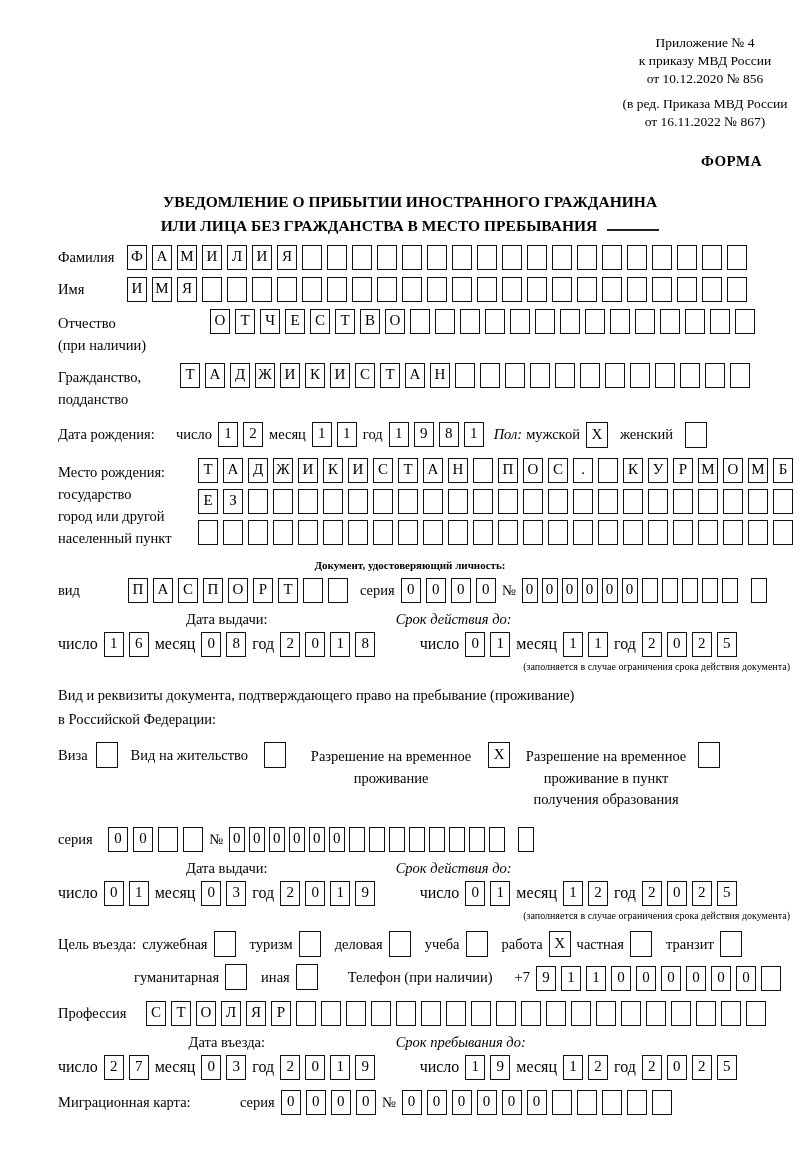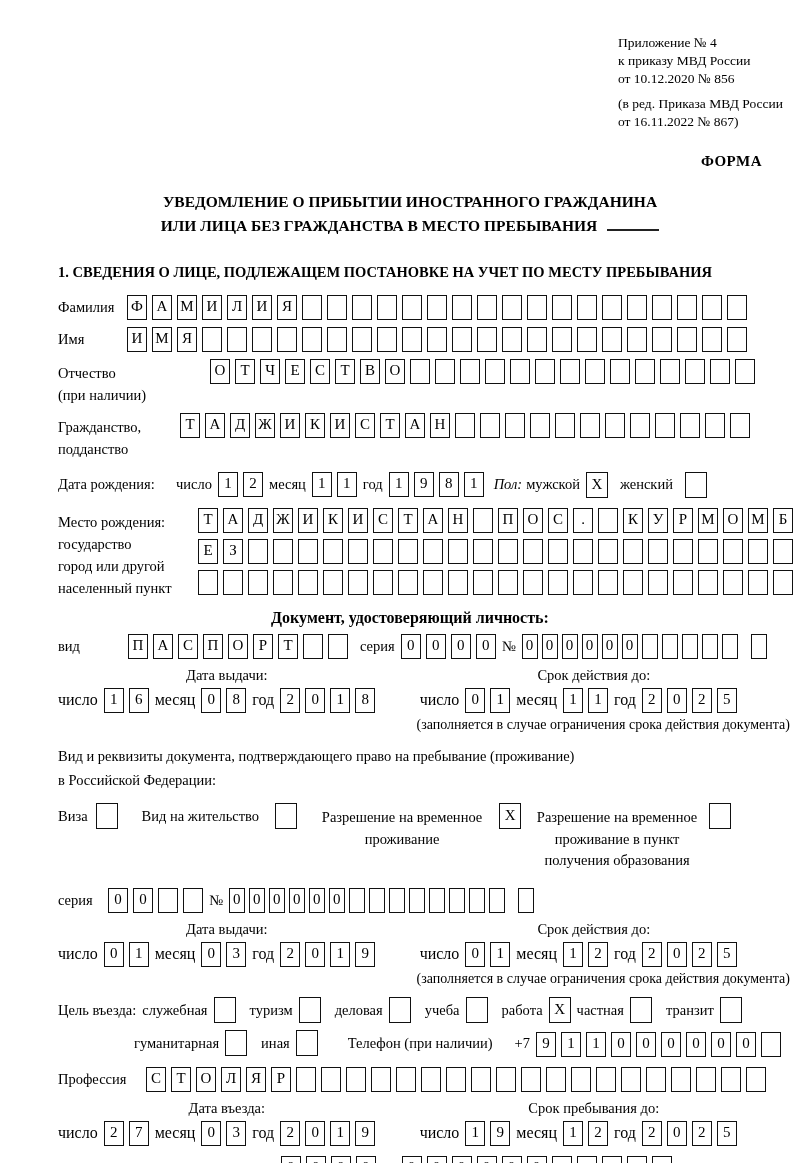--- a/index.html
+++ b/index.html
@@ -1,19 +1,19 @@
 <!DOCTYPE html>
 <html><head>
 <meta charset="utf-8">
 <style>
   html,body{margin:0;padding:0;background:#fff;}
   body{width:800px;min-height:1163px;font-family:"Liberation Serif","DejaVu Serif",serif;color:#000;overflow:hidden;}
   .page{box-sizing:border-box;width:800px;min-height:1163px;padding:34px 8px 20px 58px;}
 
-  .appendix{margin-left:560px;font-size:13.5px;line-height:1.35;}
+  .appendix{margin-left:560px;font-size:13.5px;line-height:1.35;text-align:center;}
   .appendix .amend{margin-top:6px;}
   .forma{font-weight:bold;text-align:right;padding-right:30px;font-size:15px;margin-top:22px;letter-spacing:.5px;}
 
   .title{font-weight:bold;text-align:center;font-size:15.5px;line-height:1.55;margin-top:20px;margin-right:30px;}
   .blank{display:inline-block;width:52px;border-bottom:2px solid #222;height:12px;margin-left:10px;}
 
   .sec{font-weight:bold;font-size:14.5px;margin-top:26px;margin-bottom:14px;}
 
   .frow{display:flex;align-items:flex-start;margin:7px 0;font-size:14.5px;line-height:1.35;}
   .flabel{flex:none;padding-top:3px;}
@@ -26,37 +26,37 @@
   .cbox{flex:none;box-sizing:border-box;width:20px;height:25px;border:1.6px solid #111;
         text-align:center;font-size:15px;line-height:21px;}
   .small .cbox{width:16px;}
   .cbox.gap{margin-left:9px;}
   .chk{flex:none;display:inline-block;box-sizing:border-box;width:22px;height:26px;border:1.6px solid #111;
        text-align:center;font-size:15px;line-height:22px;}
 
   .multi span{display:block;line-height:22px;}
   .boxcol{display:flex;flex-direction:column;gap:6px;}
 
-  .center-bold{font-weight:bold;text-align:center;font-size:16px;margin:10px 30px 6px 0;}
+  .center-bold{font-weight:bold;text-align:center;font-size:11px;margin:10px 30px 6px 0;}
 
   .datehdr{display:flex;font-size:14.5px;margin-top:8px;}
   .dh-left{width:46%;text-align:center;}
-  .dh-right{width:54%;text-align:center;}
+  .dh-right{width:54%;text-align:left;font-style:italic;}
   .daterow{display:flex;margin-top:4px;}
   .dcol{display:flex;align-items:flex-start;width:46%;}
   .dcol.rcol{width:54%;padding-left:24px;box-sizing:border-box;}
-  .note{font-size:14px;text-align:right;margin-top:4px;padding-right:2px;}
+  .note{font-size:10px;text-align:right;margin-top:4px;padding-right:2px;}
 
   .para{font-size:14.5px;line-height:1.65;margin-top:12px;}
 
   .opts{align-items:flex-start;margin-top:10px;}
   .optlbl{flex:none;padding-top:4px;}
   .ctr{text-align:center;line-height:1.5;}
   .w175{width:178px;} .w168{width:168px;}
-  .ml8{margin-left:8px;} .ml12{margin-left:12px;} .ml16{margin-left:16px;} .ml24{margin-left:24px;} .ml30{margin-left:30px;}
+  .ml8{margin-left:8px;} .ml12{margin-left:12px;} .ml16{margin-left:16px;} .ml24{margin-left:13px;} .ml30{margin-left:30px;}
   .ind65{padding-left:65px;justify-content:center;}
   .plbl{flex:none;padding-top:4px;margin-right:6px;}
   .pgap{margin-left:14px;}
 </style>
 </head>
 <body>
 
 <div class="page">
 
   <div class="appendix">
@@ -67,21 +67,20 @@
     <div>от 16.11.2022 № 867)</div>
   </div>
 
   <div class="forma">ФОРМА</div>
 
   <div class="title">
     <div>УВЕДОМЛЕНИЕ О ПРИБЫТИИ ИНОСТРАННОГО ГРАЖДАНИНА</div>
     <div><span>ИЛИ ЛИЦА БЕЗ ГРАЖДАНСТВА В МЕСТО ПРЕБЫВАНИЯ</span><span class="blank"></span></div>
   </div>
 
-  <div class="sec">1. СВЕДЕНИЯ О ЛИЦЕ, ПОДЛЕЖАЩЕМ ПОСТАНОВКЕ НА УЧЕТ ПО МЕСТУ ПРЕБЫВАНИЯ</div>
 
   <div class="frow">
     <span class="flabel w69">Фамилия</span>
     <span class="boxes">
         <span class="cbox">Ф</span>
         <span class="cbox">А</span>
         <span class="cbox">М</span>
         <span class="cbox">И</span>
         <span class="cbox">Л</span>
         <span class="cbox">И</span>

